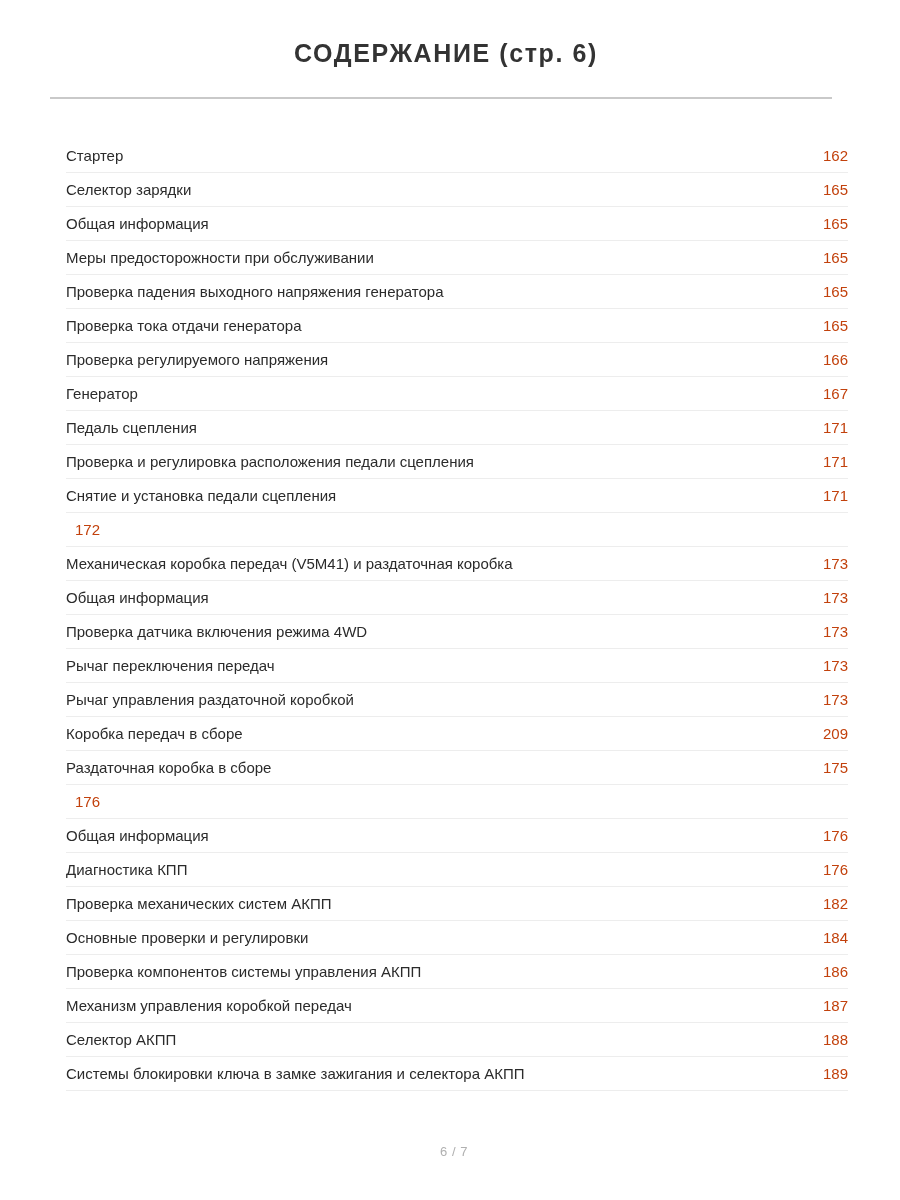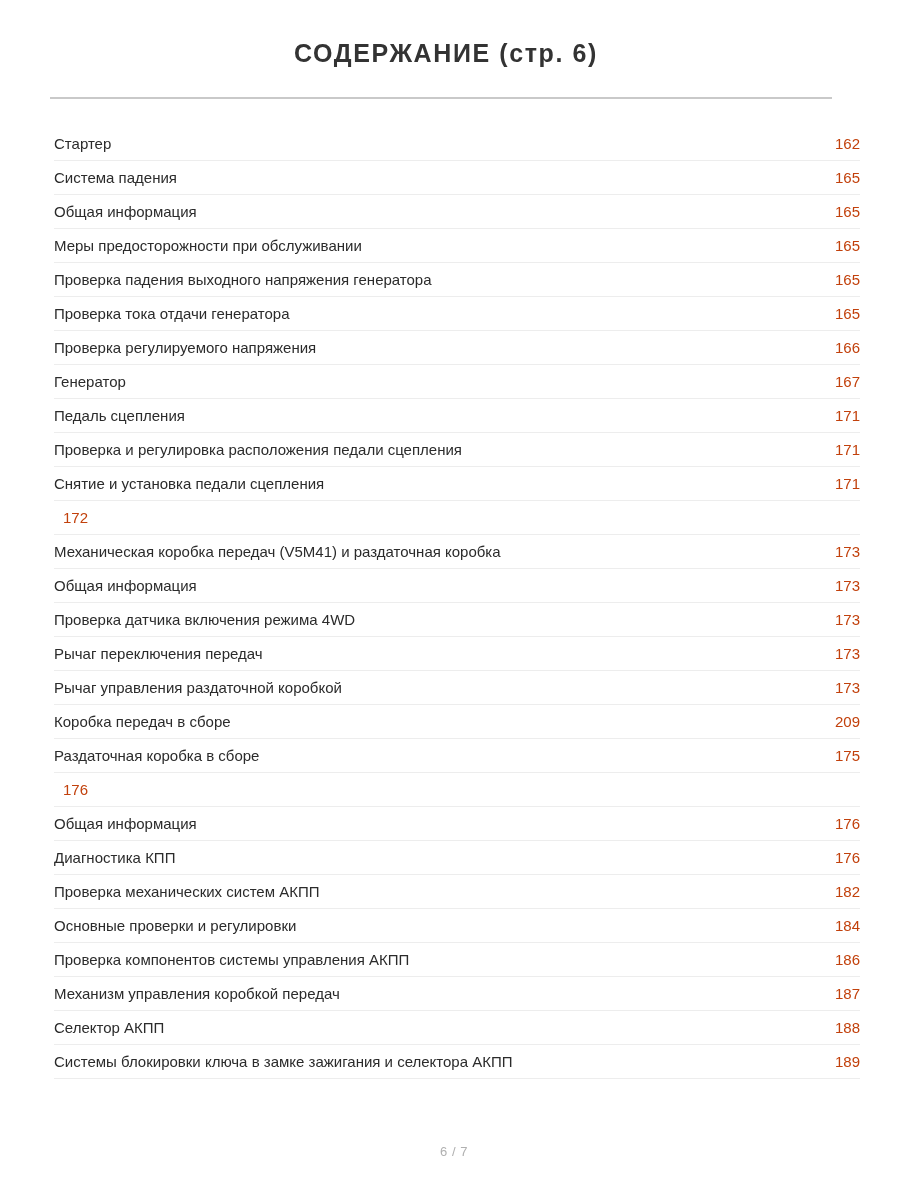--- a/index.html
+++ b/index.html
@@ -41,21 +41,21 @@
 
   
   .top-rule {
     margin: 28px 60px 0 50px;
     height: 2px;
     background: #c9c9c9;
   }
 
   
   .toc {
-    margin: 4px;
+    margin: 16px;
     padding: 0 28px 0 50px;
     list-style: none;
     flex: 0 0 auto;
   }
   .toc-row {
     display: flex;
     align-items: baseline;
     justify-content: space-between;
     height: 34px;
     box-sizing: border-box;
@@ -107,21 +107,21 @@
   </div>
 
   <div class="top-rule"></div>
 
   <ul class="toc" id="toc-list">
       <li class="toc-row">
         <span class="toc-title">Стартер</span>
         <span class="toc-page">162</span>
       </li>
       <li class="toc-row">
-        <span class="toc-title">Система падения</span>
+        <span class="toc-title">Селектор зарядки</span>
         <span class="toc-page">165</span>
       </li>
       <li class="toc-row">
         <span class="toc-title">Общая информация</span>
         <span class="toc-page">165</span>
       </li>
       <li class="toc-row">
         <span class="toc-title">Меры предосторожности при обслуживании</span>
         <span class="toc-page">165</span>
       </li>

